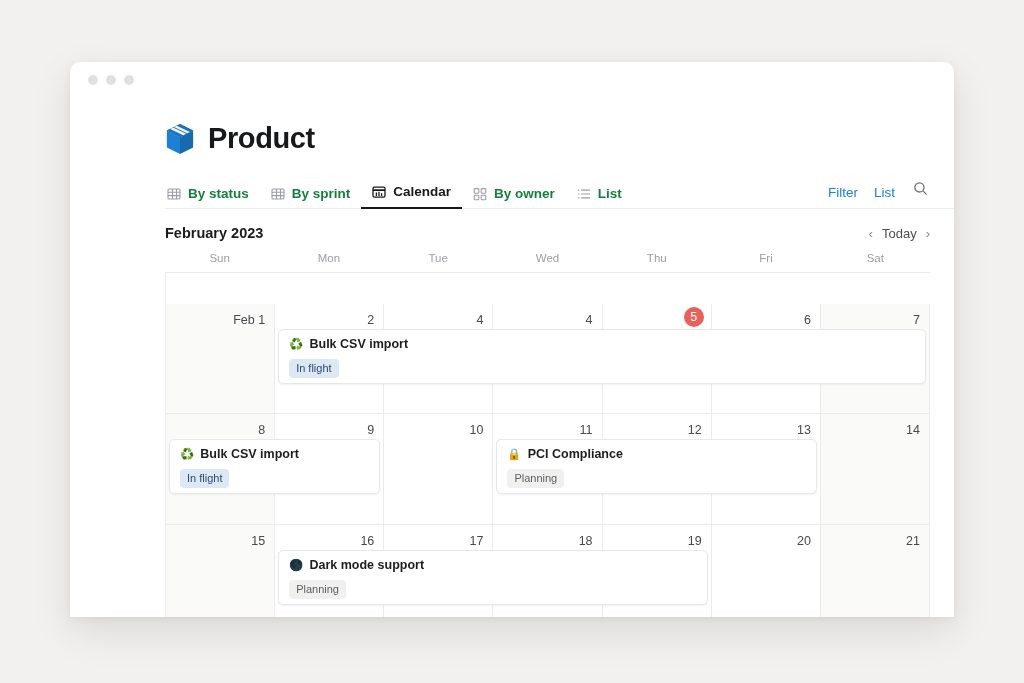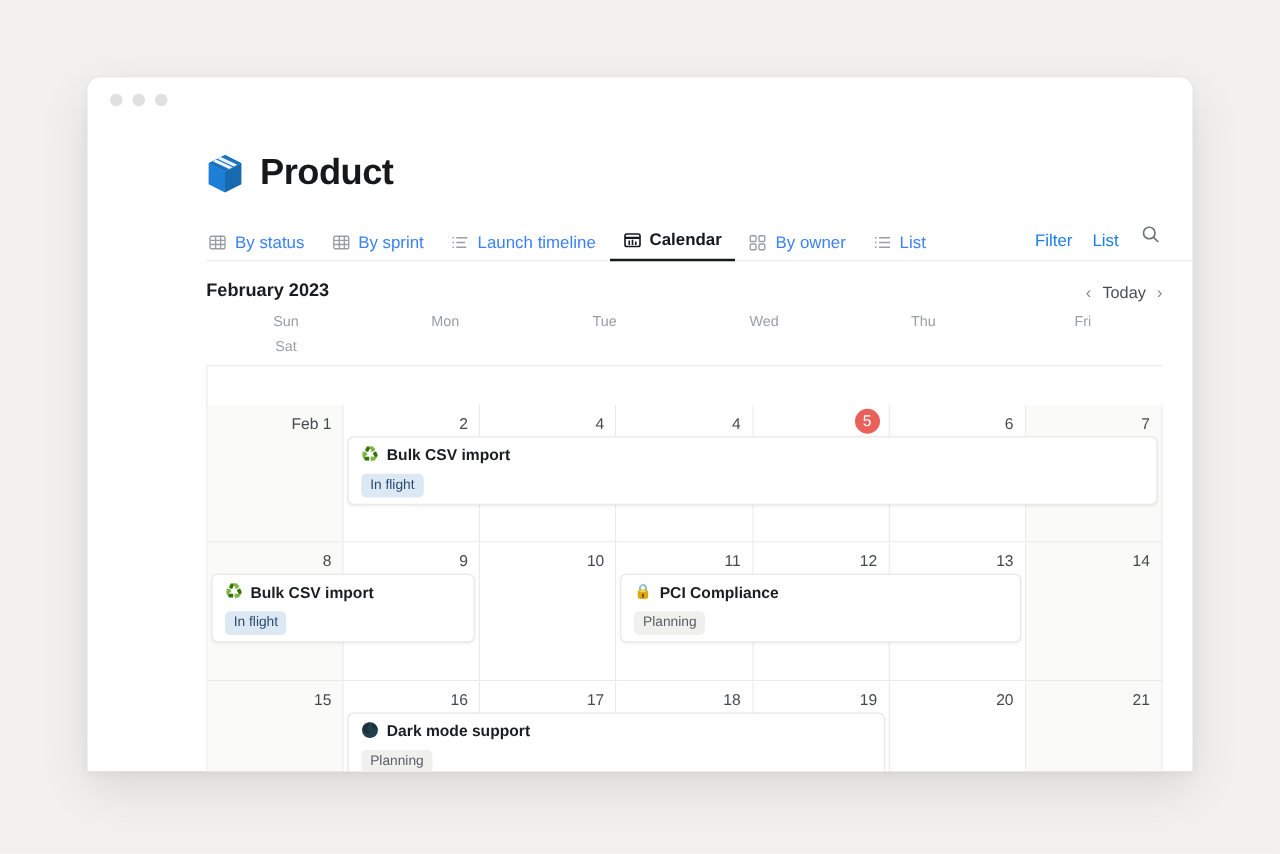--- a/index.html
+++ b/index.html
@@ -40,25 +40,26 @@
   
   .tabs-row {
     display: flex; align-items: flex-end;
     margin: 23px 0 0 95px;
     padding-right: 24px;
     border-bottom: 1px solid #eceded;
     height: 31px;
   }
   .tab {
     display: flex; align-items: center; gap: 7px;
-    font-size: 13.5px; color: #3b82f6;
+    font-size: 13.5px; color: #15803d;
     padding: 0 11px 8px 11px;
     cursor: pointer;
     position: relative; top: 1px;
     white-space: nowrap;
+    font-weight: bold;
   }
   .tab:first-child { padding-left: 2px; }
   .tab.active { color: #16181b; font-weight: bold; border-bottom: 2px solid #17181a; }
   .tab svg { display: block; flex: none; }
   .tab .ico { color: #9a9ea3; }
   .tab.active .ico { color: #16181b; }
   .tabs-spacer { flex: 1 1 auto; }
   .linkbtn {
     font-size: 13.5px; color: #1a7fe8; padding: 0 8px 8px 8px; cursor: pointer;
   }
@@ -69,21 +70,21 @@
     display: flex; align-items: center;
     margin: 16px 24px 0 95px;
   }
   .cal-month { font-size: 14.5px; font-weight: bold; color: #1b1c1e; text-align: center; }
   .cal-nav { margin-left: auto; display: flex; align-items: center; gap: 9px; color: #4a4d51; font-size: 13px; }
   .cal-nav .chev { color: #84888d; cursor: pointer; font-size: 13px; }
   .cal-today { cursor: pointer; }
 
   
   .cal-wrap { margin: 11px 24px 0 95px; }
-  .dow-row { display: grid; grid-template-columns: repeat(6, 1fr); }
+  .dow-row { display: grid; grid-template-columns: repeat(7, 1fr); }
   .dow {
     text-align: center; font-size: 11.5px; color: #9b9ea2;
     padding-bottom: 8px;
   }
   .cal-grid {
     border-top: 1px solid #ebebeb;
     border-left: 1px solid #ebebeb;
   }
   .week { position: relative; display: grid; grid-template-columns: repeat(7, 1fr); }
   .week.w1 { height: 110px; margin-top: 31px; }
@@ -180,33 +181,20 @@
               <rect x="1" y="2" width="12" height="10" rx="1.2"></rect>
               <line x1="1" y1="5.3" x2="13" y2="5.3"></line>
                 <line x1="1" y1="8.6" x2="13" y2="8.6"></line>
               <line x1="5.5" y1="2" x2="5.5" y2="12"></line>
                 <line x1="9.5" y1="2" x2="9.5" y2="12"></line>
             </svg>
           </span>
           <span>By sprint</span>
         </div>
 
-        <div class="tab">
-          <span class="ico">
-            <svg width="14" height="14" viewBox="0 0 14 14" fill="none" stroke="currentColor" stroke-width="1.2">
-              <line x1="1" y1="3.2" x2="2.2" y2="3.2"></line>
-                <line x1="4" y1="3.2" x2="13" y2="3.2"></line>
-              <line x1="1" y1="7" x2="2.2" y2="7"></line>
-                <line x1="4" y1="7" x2="11" y2="7"></line>
-              <line x1="1" y1="10.8" x2="2.2" y2="10.8"></line>
-                <line x1="4" y1="10.8" x2="12" y2="10.8"></line>
-            </svg>
-          </span>
-          <span>Launch timeline</span>
-        </div>
 
         <div class="tab active">
           <span class="ico">
             <svg width="14" height="14" viewBox="0 0 14 14" fill="none" stroke="currentColor" stroke-width="1.3">
               <rect x="1" y="2.2" width="12" height="10" rx="1.4"></rect>
               <line x1="1" y1="5.2" x2="13" y2="5.2" stroke-width="1.8"></line>
               <line x1="4.4" y1="7.4" x2="4.4" y2="11"></line>
               <line x1="7" y1="6.7" x2="7" y2="11"></line>
               <line x1="9.6" y1="8.2" x2="9.6" y2="11"></line>
             </svg>

